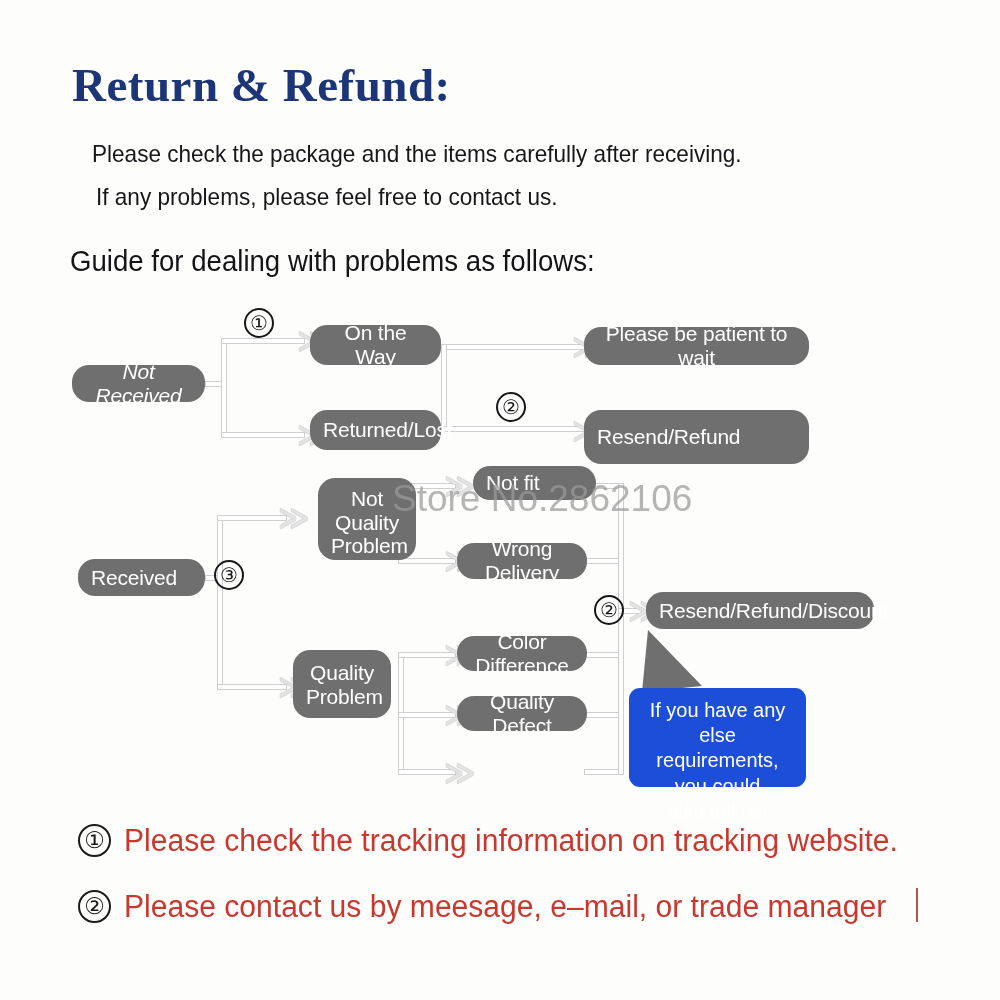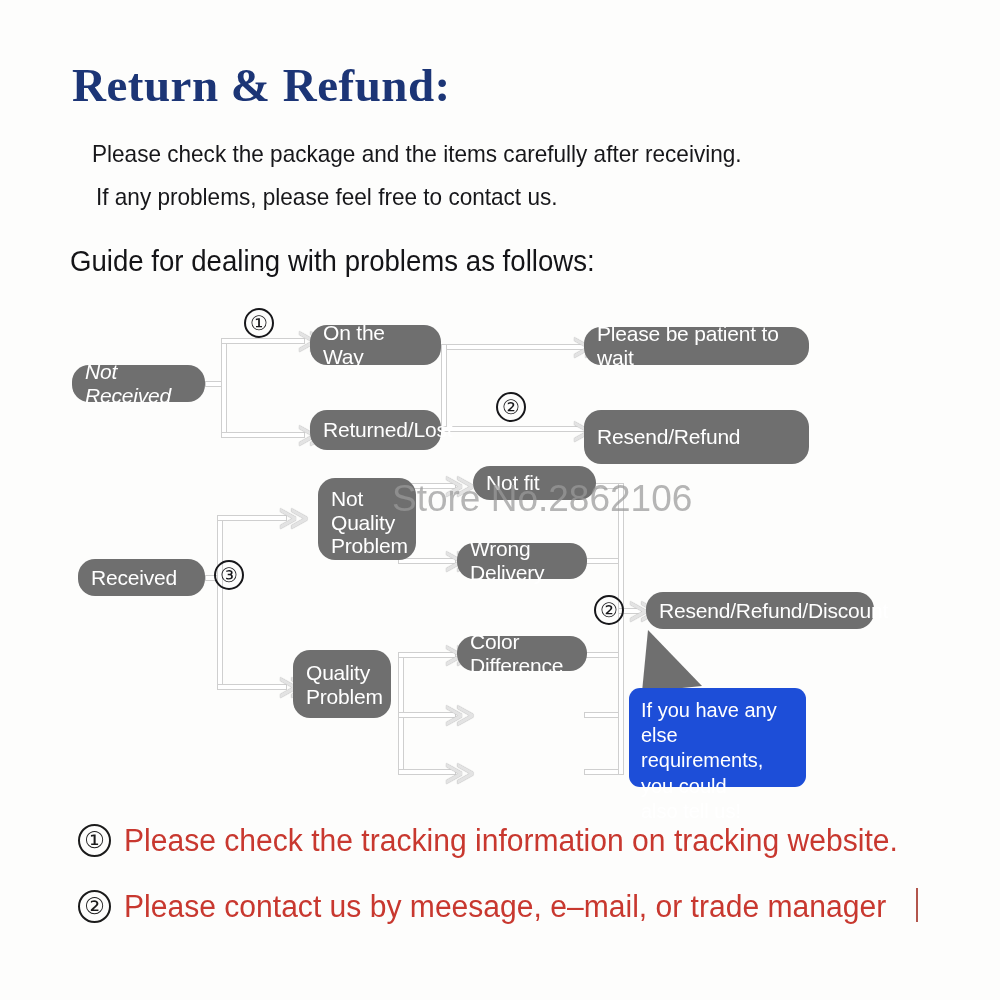--- a/index.html
+++ b/index.html
@@ -6,20 +6,21 @@
   body{
     width:1000px;height:1000px;
     background:#ffffff;
     font-family:"Liberation Sans", sans-serif;
     overflow:hidden;
   }
   #page{
     position:relative;
     width:1000px;height:1000px;
     background:#fdfdfc;
+    text-align:center;
   }
 
   
   #title{
     position:absolute;left:72px;top:58px;
     font-family:"Liberation Serif", serif;
     font-weight:bold;
     font-size:47px;
     letter-spacing:0.5px;
     color:#1c3576;
@@ -228,20 +229,21 @@
   <div class="node" style="left:78px;top:559px;width:127px;height:37px;">Received</div>
   <div class="node multi" style="left:293px;top:478px;width:98px;height:82px;margin-left:25px;">Not
 Quality
 Problem</div>
   <div class="node multi" style="left:293px;top:650px;width:98px;height:68px;padding-top:11px;">Quality
 Problem</div>
 
   <div class="node" style="left:461px;top:466px;width:123px;height:34px;margin-left:12px;">Not fit</div>
   <div class="node" style="left:457px;top:636px;width:130px;height:35px;">Color Difference</div>
   <div class="node" style="left:457px;top:543px;width:130px;height:36px;">Wrong Delivery</div>
+  <div class="node" style="left:457px;top:696px;width:130px;height:35px;">Quality Defect</div>
 
   <div class="node" style="left:646px;top:592px;width:228px;height:37px;">Resend/Refund/Discount</div>
 
   <svg id="callout-tail" viewBox="0 0 80 70">
     <polygon points="2,62 8,0 62,56" fill="#6f6f6f"></polygon>
   </svg>
   <div id="callout">If you have any else
 requirements, you could
 also tell us!</div>
 

